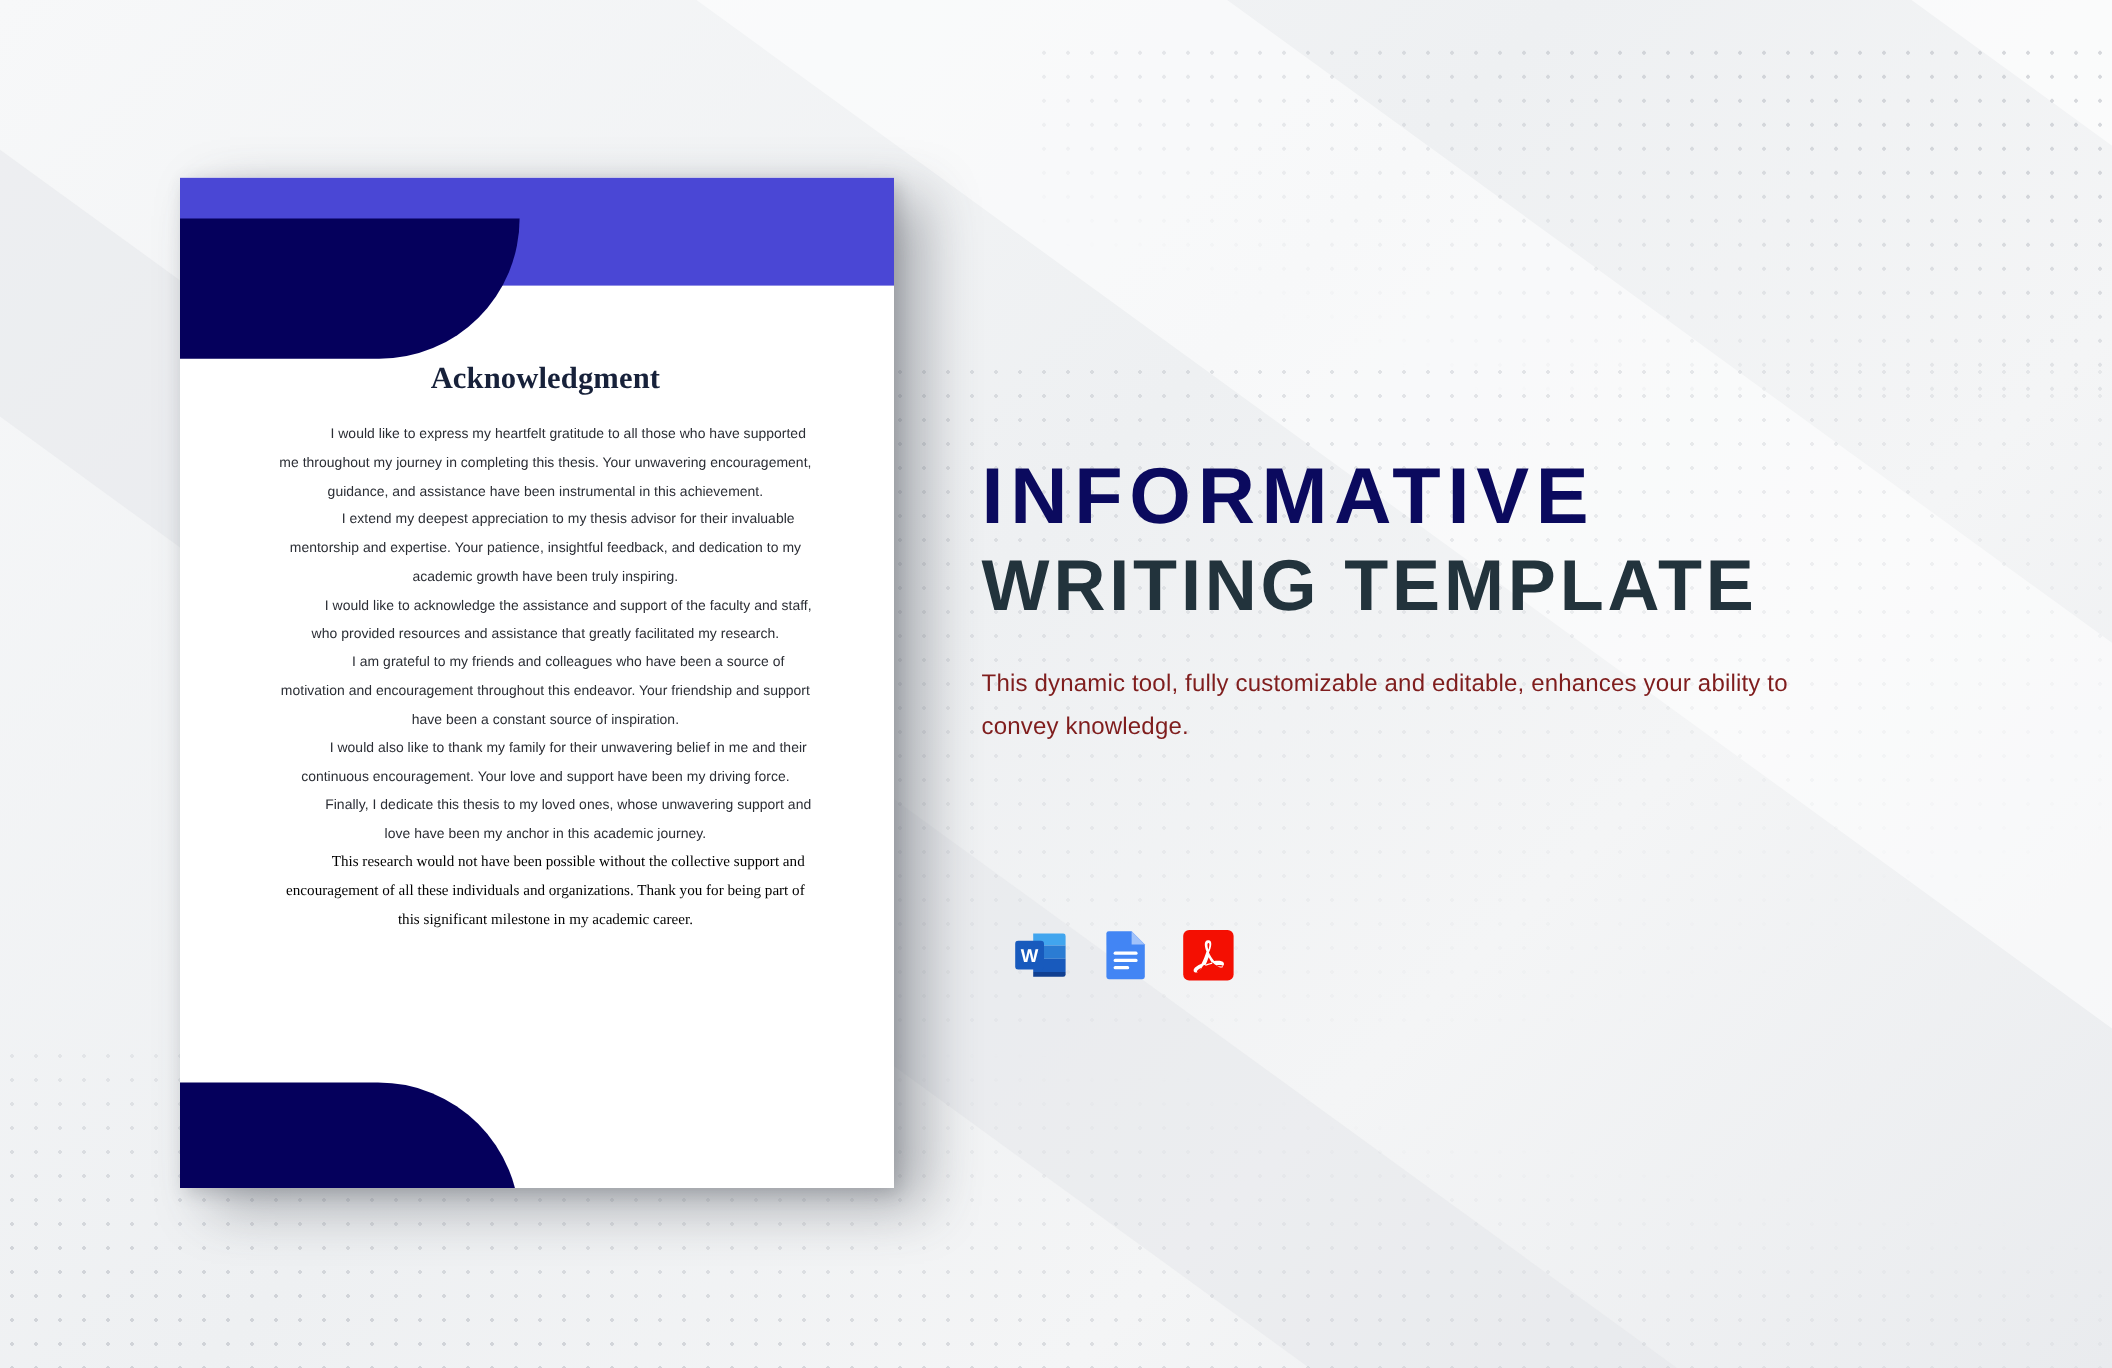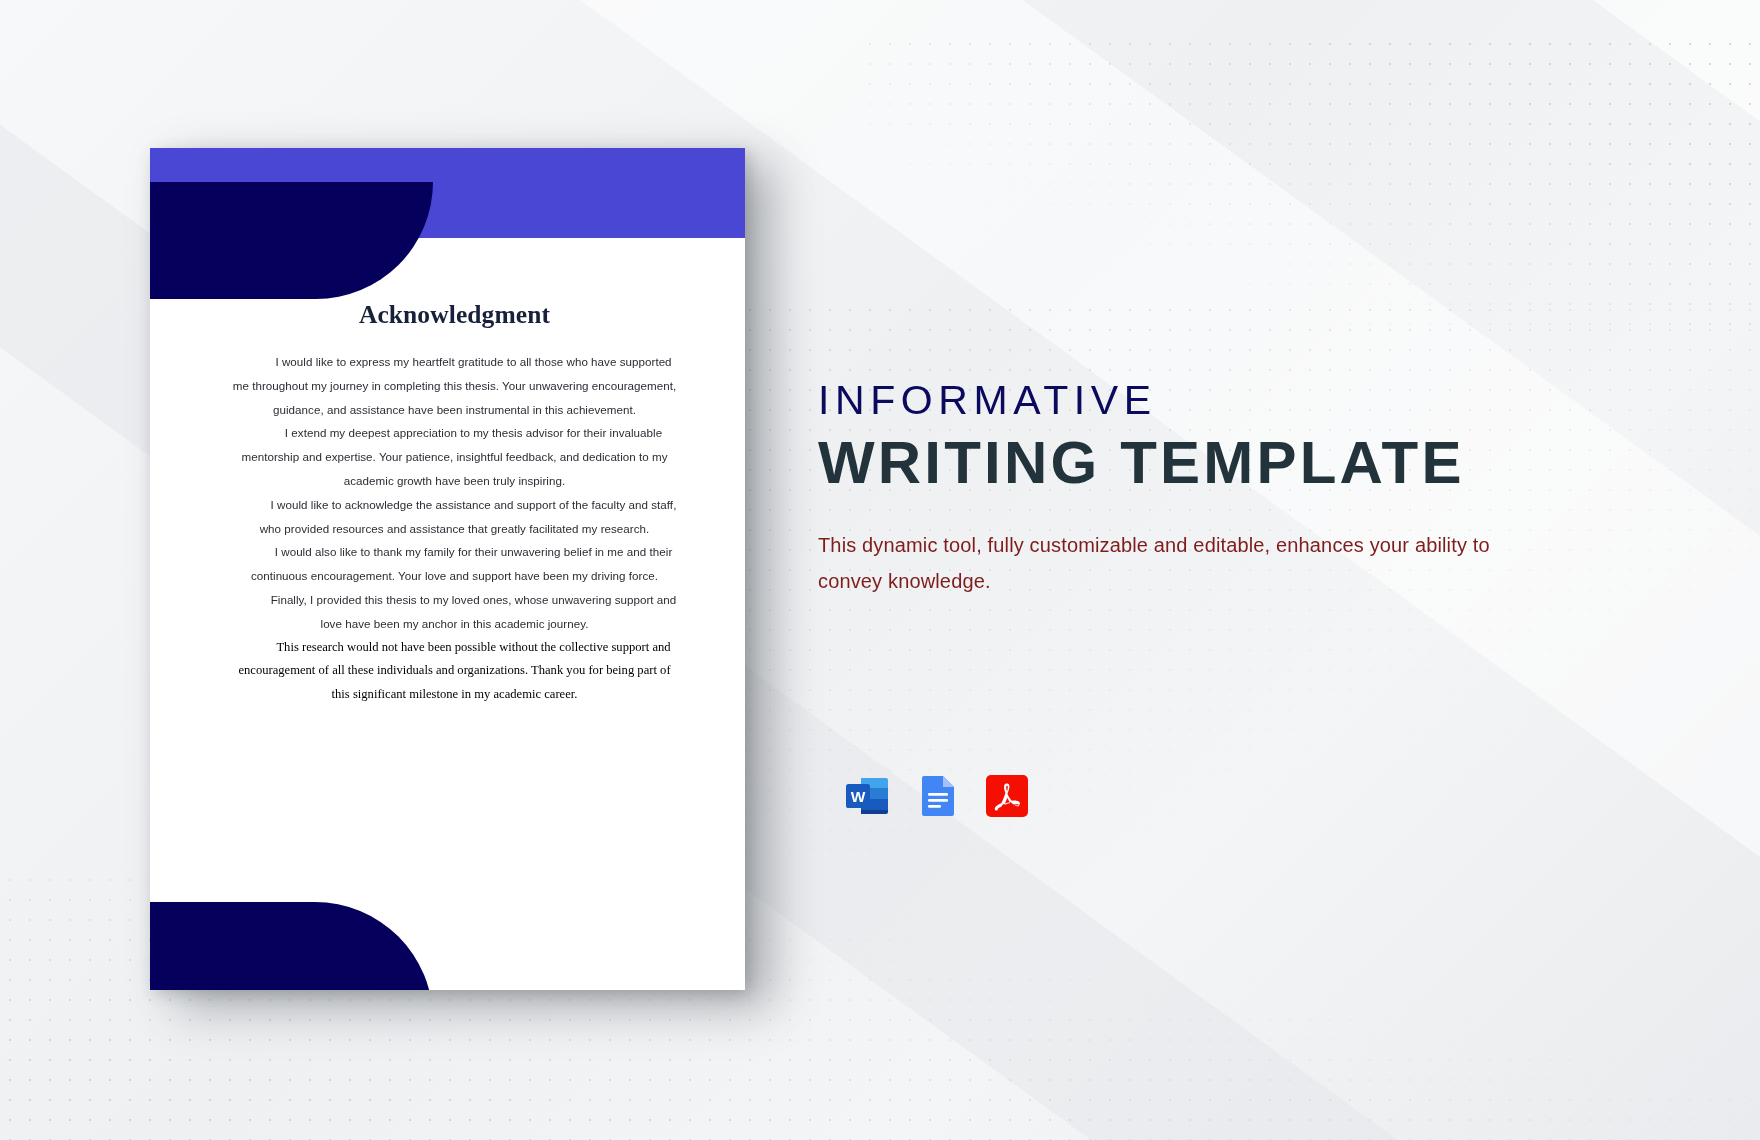--- a/index.html
+++ b/index.html
@@ -129,22 +129,22 @@
   }
 
   
   #right-panel {
     position: absolute;
     left: 818px;
     top: 380px;
     width: 790px;
   }
   #headline-1 {
-    font-size: 41px;
-    font-weight: normal;
+    font-size: 66px;
+    font-weight: bold;
     color: #0b0a5e;
     letter-spacing: 5.6px;
     line-height: 1.0;
     margin: 0;
     white-space: nowrap;
   }
   #headline-2 {
     font-size: 60px;
     font-weight: bold;
     color: #22333c;
@@ -197,22 +197,23 @@
     <div class="band-top"></div>
     <div class="corner-top"></div>
     <div class="corner-bottom"></div>
 
     <div id="doc-body">
       <h1 id="doc-title">Acknowledgment</h1>
 
       <p class="para sans">I would like to express my heartfelt gratitude to all those who have supported me throughout my journey in completing this thesis. Your unwavering encouragement, guidance, and assistance have been instrumental in this achievement.</p>
       <p class="para sans">I extend my deepest appreciation to my thesis advisor for their invaluable mentorship and expertise. Your patience, insightful feedback, and dedication to my academic growth have been truly inspiring.</p>
       <p class="para sans">I would like to acknowledge the assistance and support of the faculty and staff, who provided resources and assistance that greatly facilitated my research.</p>
+      <p class="para sans">I am grateful to my friends and colleagues who have been a source of motivation and encouragement throughout this endeavor. Your friendship and support have been a constant source of inspiration.</p>
       <p class="para sans">I would also like to thank my family for their unwavering belief in me and their continuous encouragement. Your love and support have been my driving force.</p>
-      <p class="para sans">Finally, I provided this thesis to my loved ones, whose unwavering support and love have been my anchor in this academic journey.</p>
+      <p class="para sans">Finally, I dedicate this thesis to my loved ones, whose unwavering support and love have been my anchor in this academic journey.</p>
       <p class="para serif">This research would not have been possible without the collective support and encouragement of all these individuals and organizations. Thank you for being part of this significant milestone in my academic career.</p>
     </div>
   </div>
 </div>
 
 <div id="right-panel">
   <h1 id="headline-1">INFORMATIVE</h1>
   <h2 id="headline-2">WRITING TEMPLATE</h2>
   <p id="subtitle">This dynamic tool, fully customizable and editable, enhances your ability to convey knowledge.</p>
 </div>

